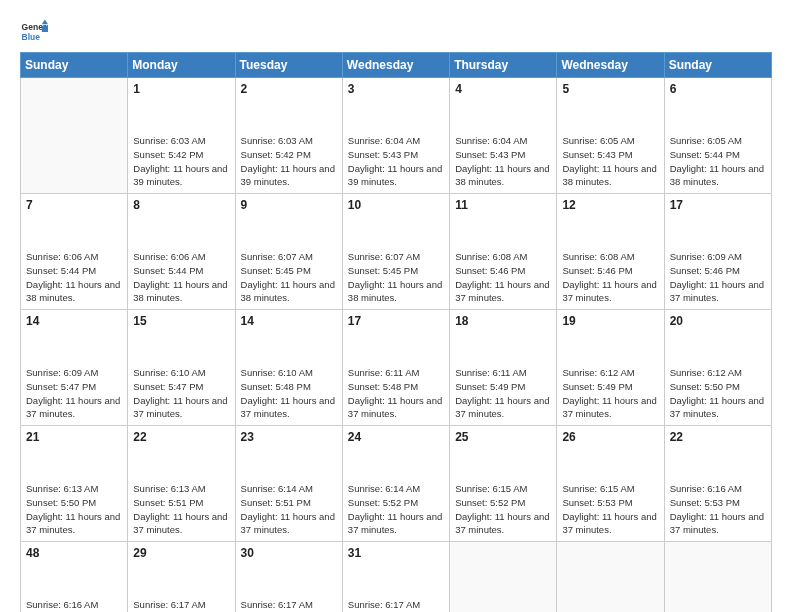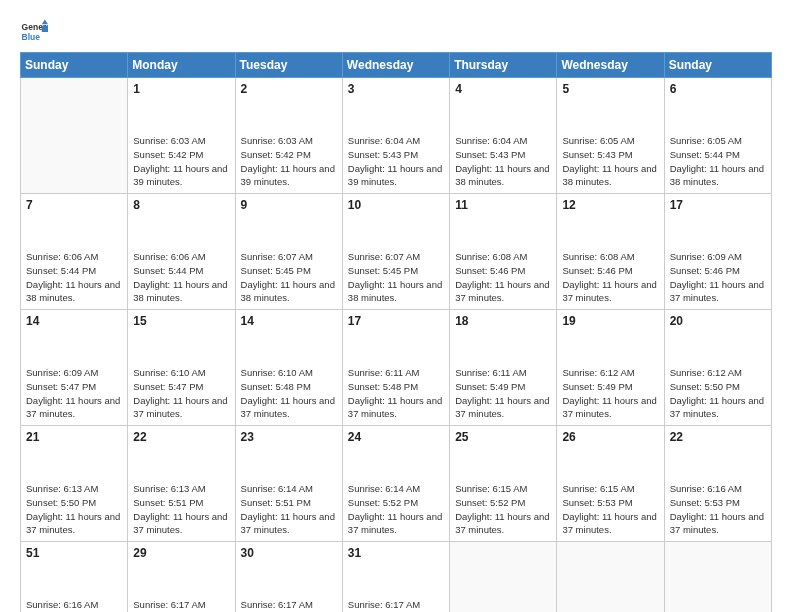--- a/index.html
+++ b/index.html
@@ -233,21 +233,21 @@
             <span class="day-num">26</span>
             <div class="day-info">Sunrise: 6:15 AM<br>Sunset: 5:53 PM<br>Daylight: 11 hours and 37 minutes.</div>
           </td>
           <td>
             <span class="day-num">22</span>
             <div class="day-info">Sunrise: 6:16 AM<br>Sunset: 5:53 PM<br>Daylight: 11 hours and 37 minutes.</div>
           </td>
         </tr>
         <tr>
           <td>
-            <span class="day-num">51</span>
+            <span class="day-num">48</span>
             <div class="day-info">Sunrise: 6:16 AM<br>Sunset: 5:54 PM<br>Daylight: 11 hours and 37 minutes.</div>
           </td>
           <td>
             <span class="day-num">29</span>
             <div class="day-info">Sunrise: 6:17 AM<br>Sunset: 5:54 PM<br>Daylight: 11 hours and 37 minutes.</div>
           </td>
           <td>
             <span class="day-num">30</span>
             <div class="day-info">Sunrise: 6:17 AM<br>Sunset: 5:55 PM<br>Daylight: 11 hours and 37 minutes.</div>
           </td>

